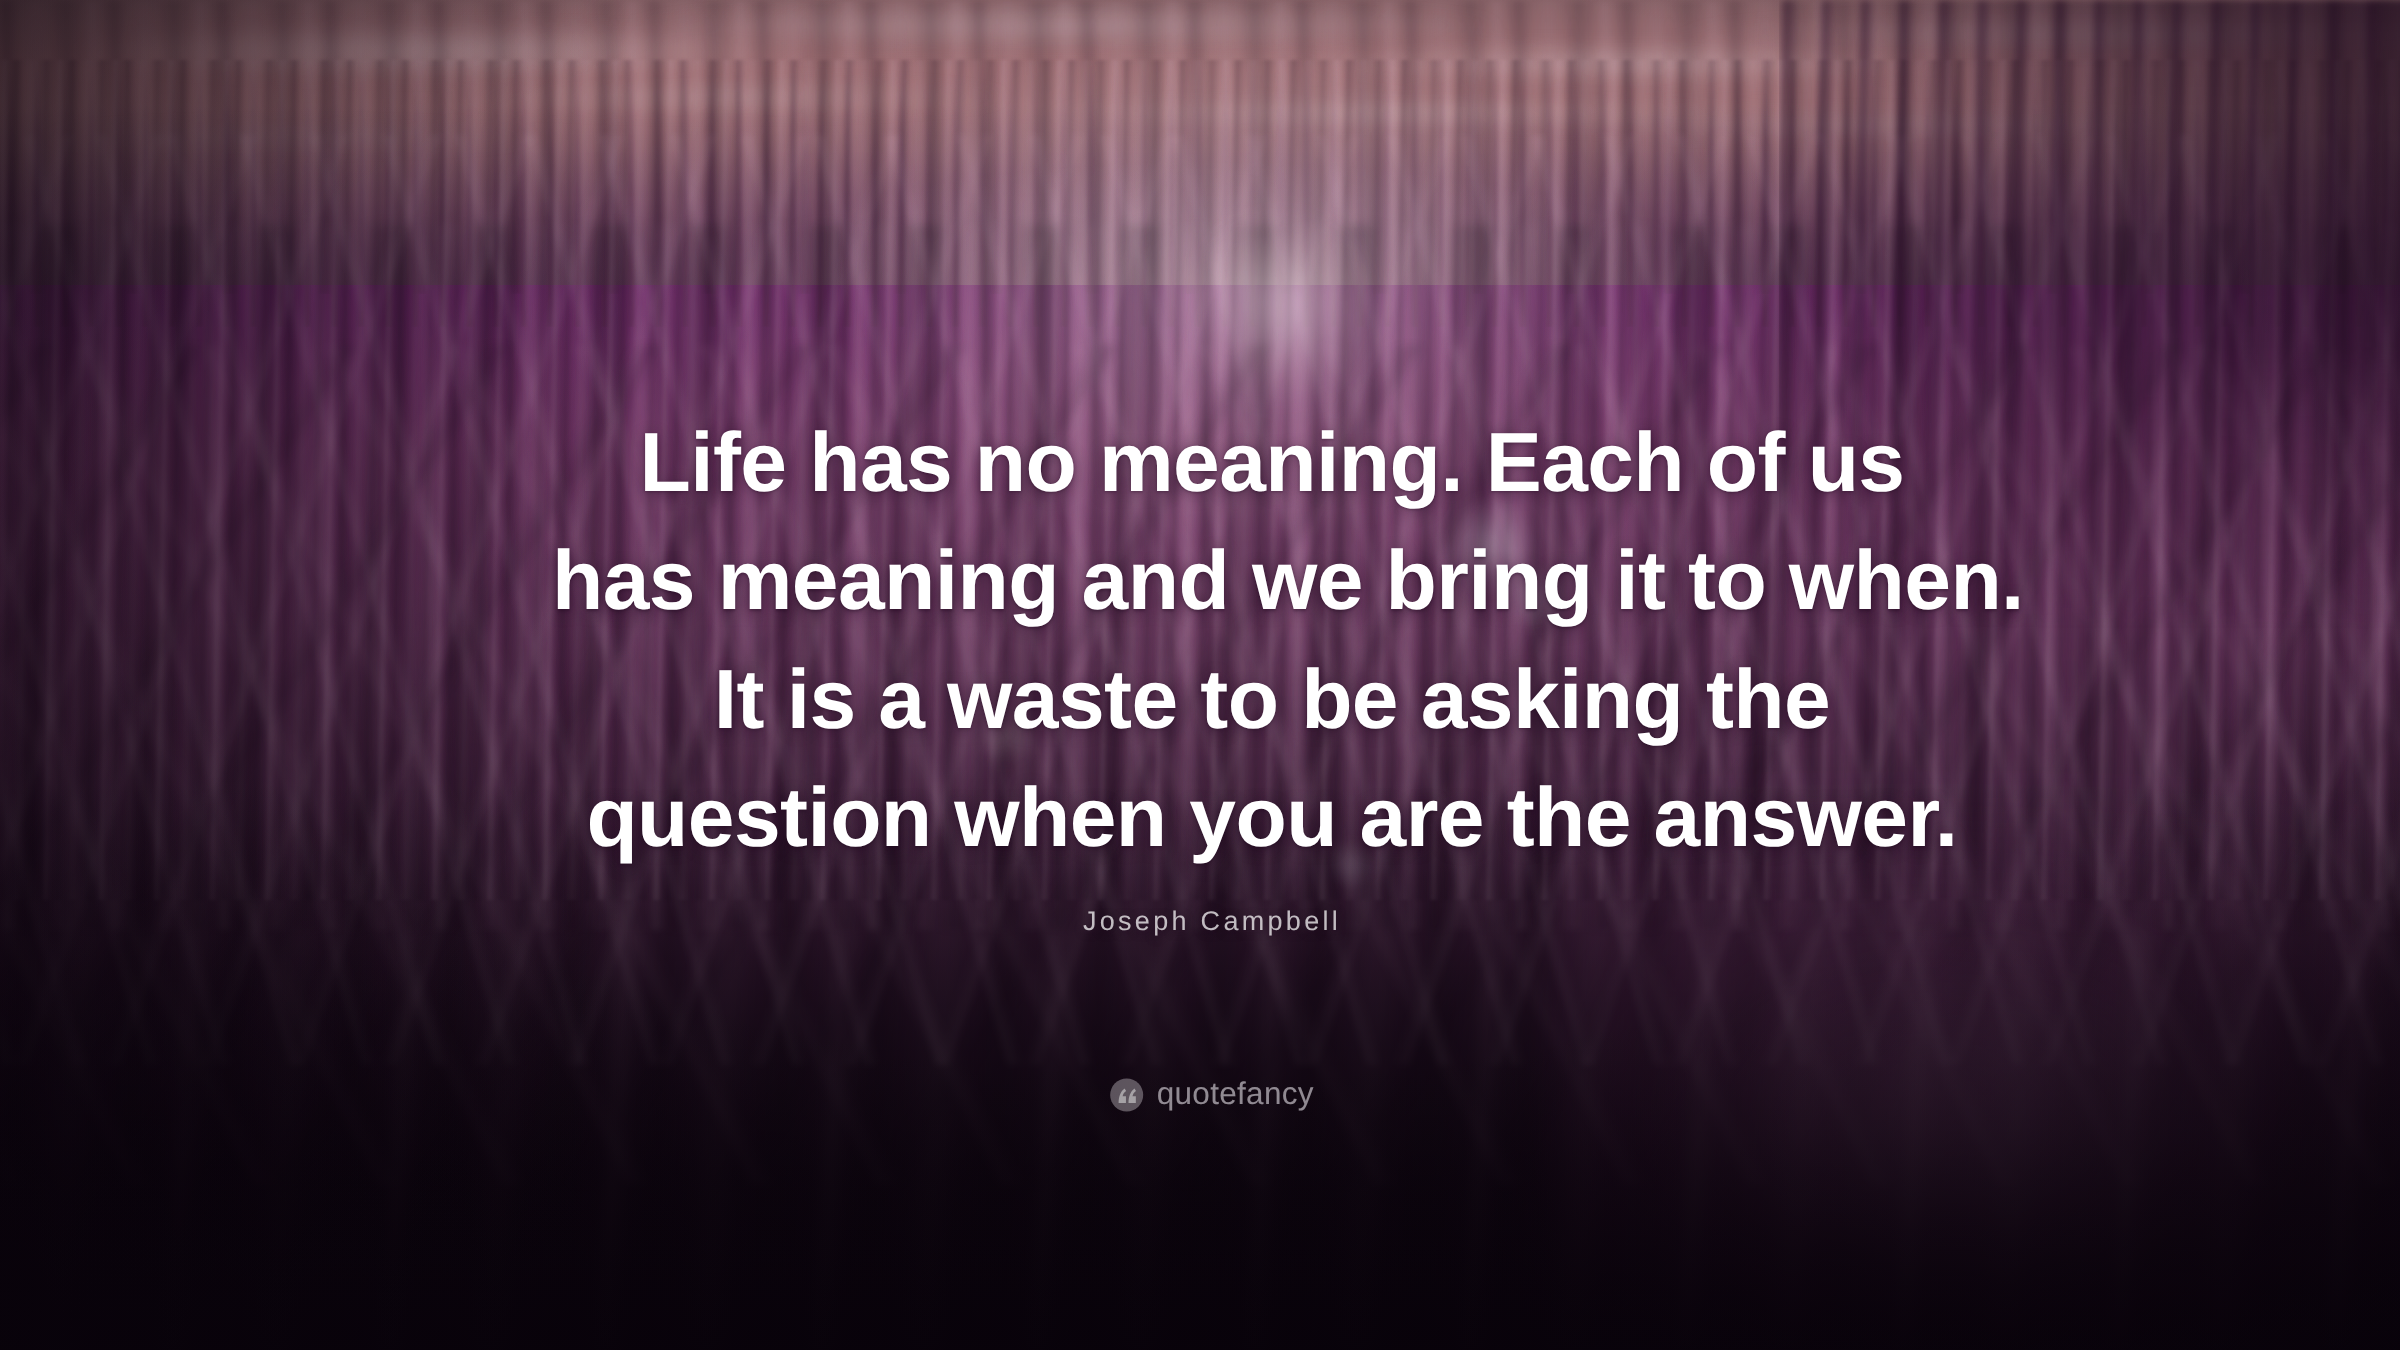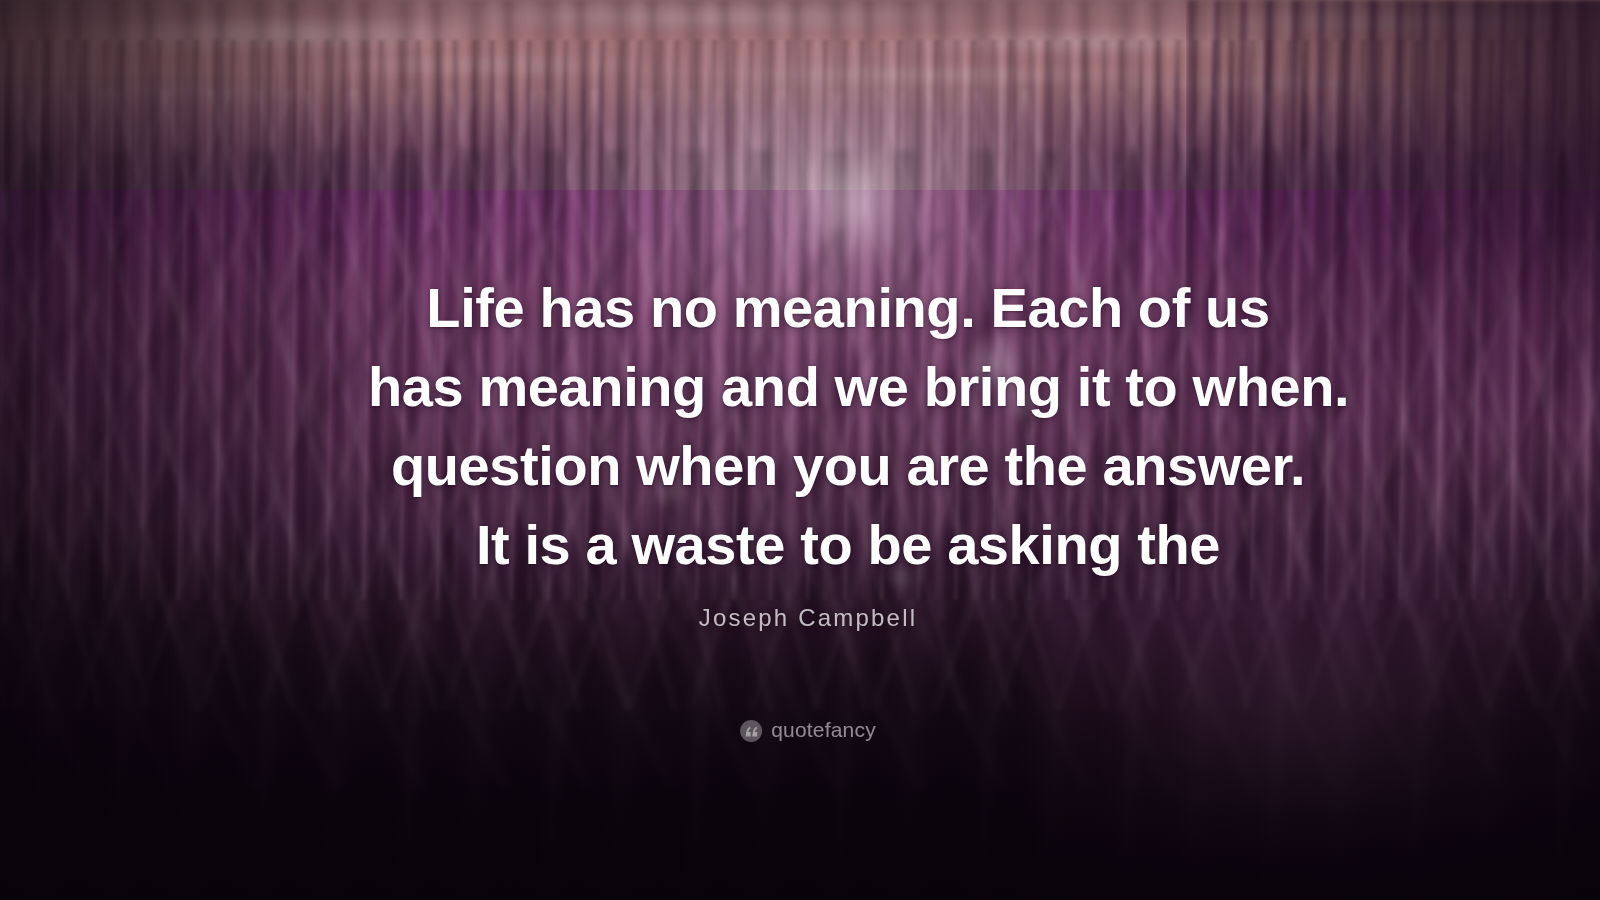--- a/index.html
+++ b/index.html
@@ -298,33 +298,33 @@
   }
 
   .attribution {
     position: absolute;
     left: 50%;
     transform: translateX(-50%);
     top: 604px;
     color: rgba(255,255,255,0.72);
     font-family: "Liberation Sans", sans-serif;
     font-weight: normal;
-    font-size: 24px;
+    font-size: 18px;
     letter-spacing: 2.2px;
     text-shadow: 0 1px 6px rgba(30,6,30,0.5);
     white-space: nowrap;
   }
 
   .watermark {
     position: absolute;
     left: 50%;
     transform: translateX(-50%);
     top: 718px;
     display: flex;
-    align-items: flex-end;
+    align-items: center;
     gap: 9px;
     opacity: 0.62;
   }
   .wm-badge {
     width: 22px;
     height: 22px;
     border-radius: 50%;
     background: rgba(215,208,215,0.62);
     display: flex;
     align-items: center;
@@ -371,22 +371,22 @@
   <div class="bg-layer grade"></div>
   <div class="bg-layer darken-bottom"></div>
   <div class="bg-layer darken-left"></div>
   <div class="bg-layer vignette"></div>
 
   <div id="content">
 
     <blockquote class="quote-block">
       <span class="quote-line">Life has no meaning. Each of us</span>
       <span class="quote-line">has meaning and we bring it to when.</span>
+      <span class="quote-line">It is a waste to be asking the</span>
       <span class="quote-line">question when you are the answer.</span>
-      <span class="quote-line">It is a waste to be asking the</span>
     </blockquote>
 
     <div class="attribution">Joseph Campbell</div>
 
     <div class="watermark">
       <span class="wm-badge">
         <svg width="13" height="11" viewBox="0 0 13 11" aria-hidden="true">
           <path d="M0.6 10.4 C0.6 6.2 1.9 2.4 4.6 0.6 L5.6 2.3 C4.1 3.4 3.4 4.6 3.3 5.9 L5.5 5.9 L5.5 10.4 Z" fill="#ffffff"></path>
           <path d="M7.2 10.4 C7.2 6.2 8.5 2.4 11.2 0.6 L12.2 2.3 C10.7 3.4 10.0 4.6 9.9 5.9 L12.1 5.9 L12.1 10.4 Z" fill="#ffffff"></path>
         </svg>

